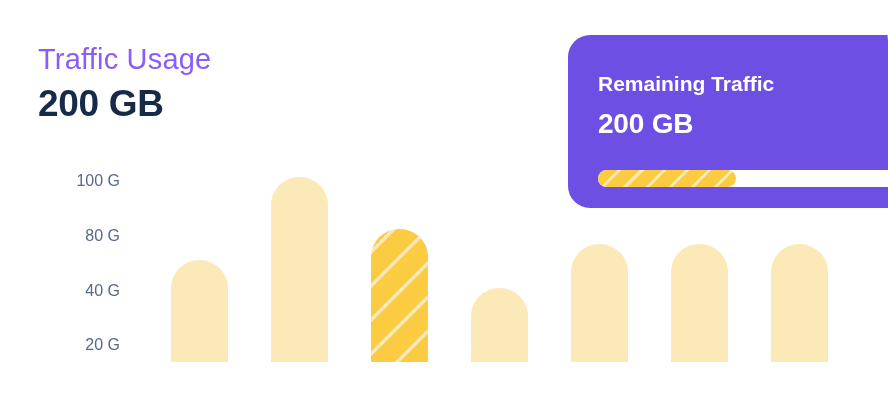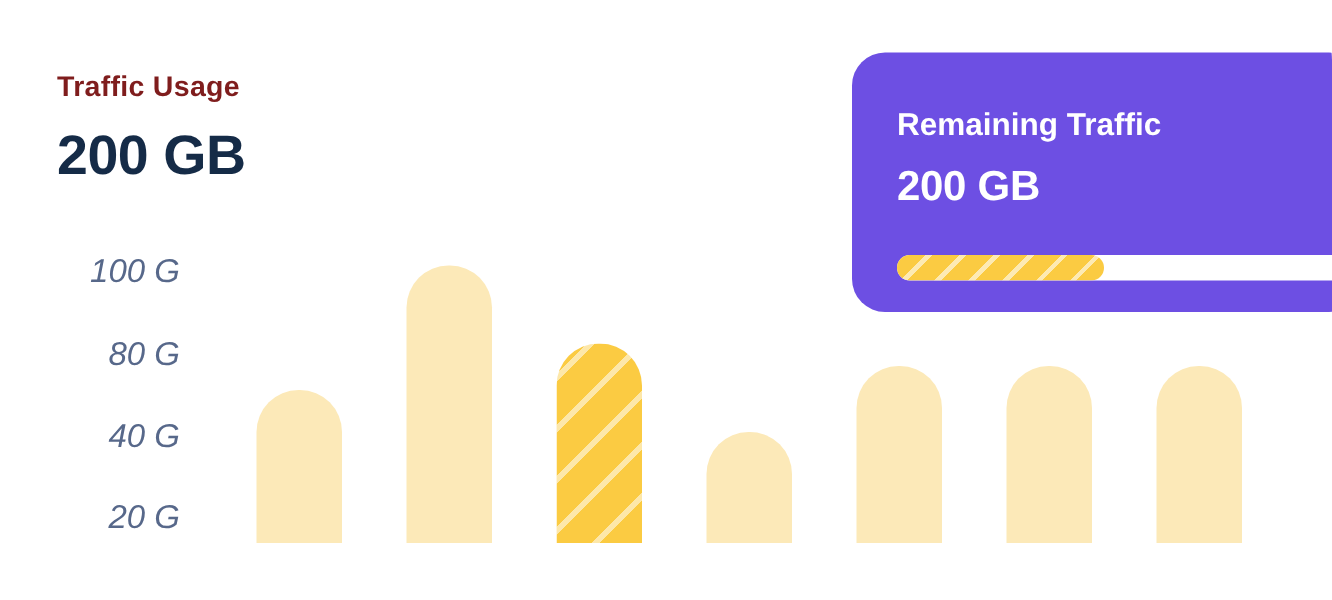--- a/index.html
+++ b/index.html
@@ -23,23 +23,23 @@
     overflow: hidden;
   }
 
   
   .header {
     position: absolute;
     left: 38px;
     top: 44px;
   }
   .header-title {
-    font-size: 19px;
-    font-weight: 700;
-    color: #7f1d1d;
+    font-size: 29px;
+    font-weight: 400;
+    color: #8b5cf6;
     letter-spacing: 0.2px;
     line-height: 30px;
     white-space: nowrap;
   }
   .header-value {
     font-size: 37px;
     font-weight: 700;
     color: #152B47;
     letter-spacing: -0.3px;
     line-height: 48px;
@@ -58,27 +58,26 @@
 
   .axis-labels {
     position: absolute;
     left: 30px;
     top: 160px;
     width: 90px;
   }
   .axis-label {
     position: absolute;
     right: 0;
-    font-size: 22px;
+    font-size: 16px;
     font-weight: 500;
     color: #57688A;
     text-align: right;
     white-space: nowrap;
     line-height: 26px;
-    font-style: italic;
   }
   .axis-label.t0 { top: 8px; }
   .axis-label.t1 { top: 63px; margin-left: 38px; }
   .axis-label.t2 { top: 118px; margin-left: 13px; }
   .axis-label.t3 { top: 172px; }
 
   .bars {
     position: absolute;
     left: 0;
     top: 0;

